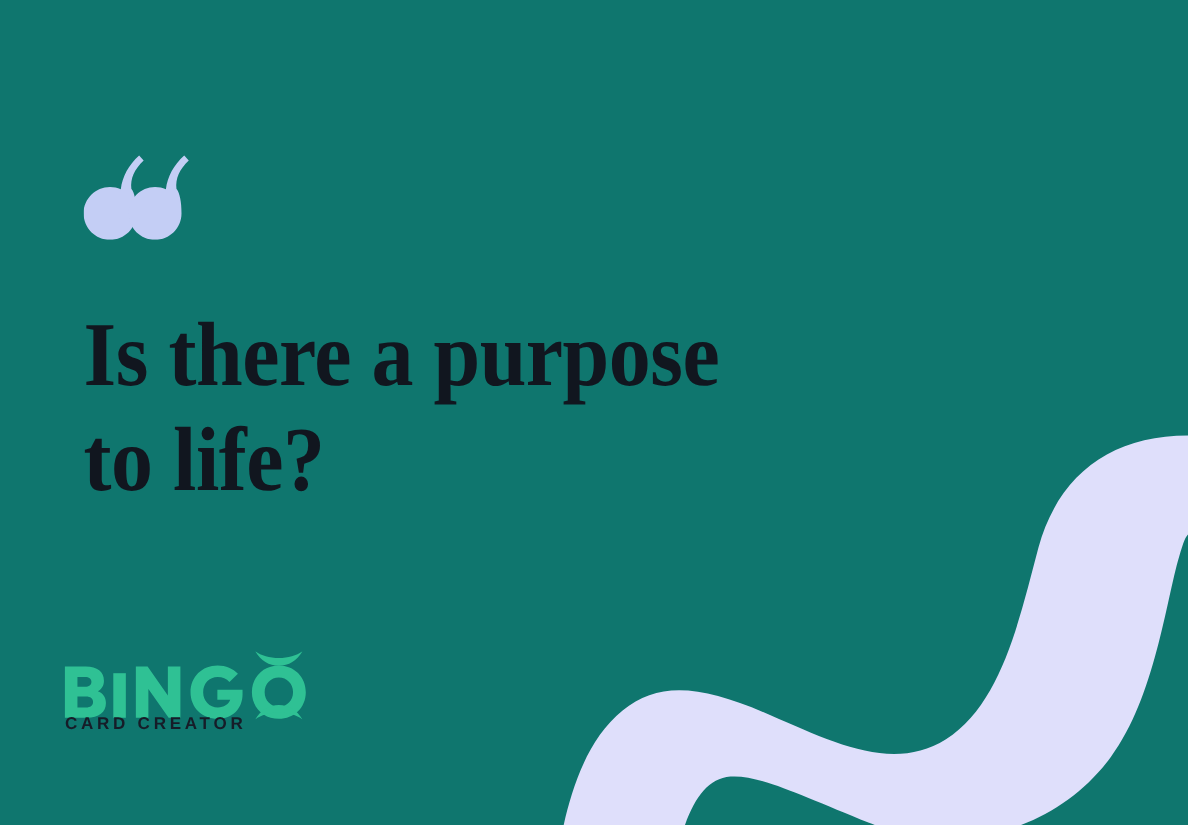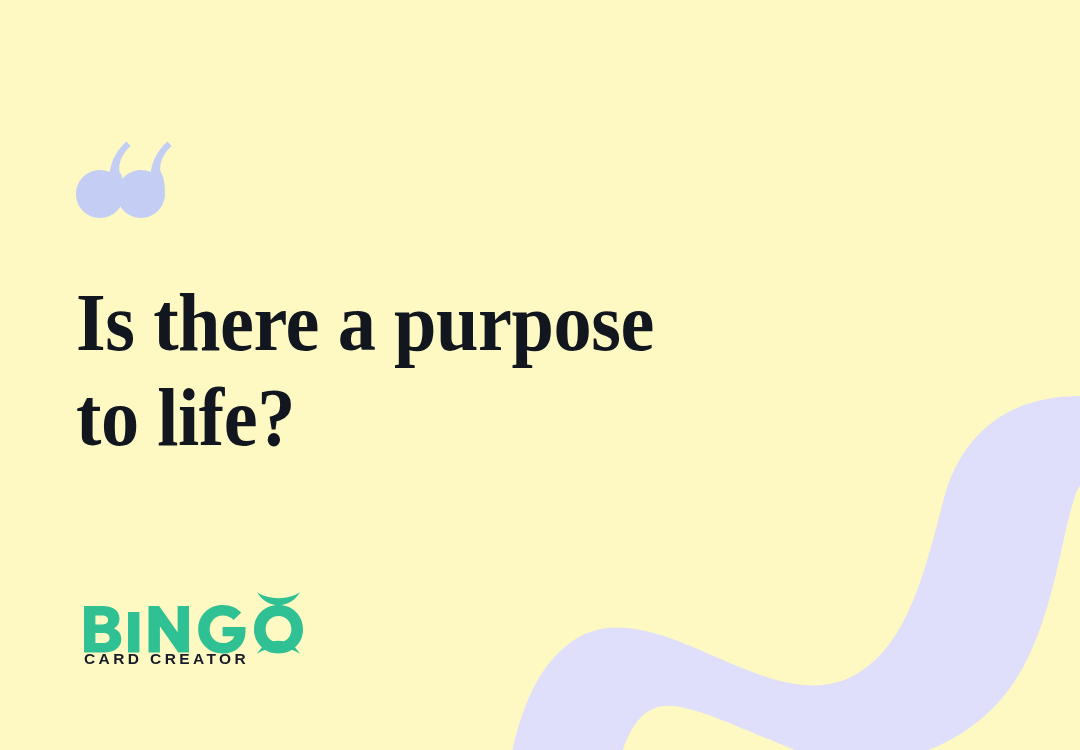--- a/index.html
+++ b/index.html
@@ -10,21 +10,21 @@
     width: 1080px;
     height: 750px;
     overflow: hidden;
     font-family: "Liberation Sans", sans-serif;
   }
 
   #card {
     position: relative;
     width: 1080px;
     height: 750px;
-    background: #fef9c3;
+    background: #0f766e;
     overflow: hidden;
   }
 
   
   #wave-layer {
     position: absolute;
     left: 0;
     top: 0;
     width: 1080px;
     height: 750px;
@@ -54,21 +54,21 @@
     letter-spacing: -0.5px;
     color: #11161f;
     transform: scaleX(0.92);
     transform-origin: left top;
     white-space: pre-line;
   }
 
   
   #logo {
     position: absolute;
-    left: 82px;
+    left: 57px;
     top: 592px;
     width: 230px;
     height: 90px;
   }
   #logo-mark {
     display: block;
   }
   #logo-tagline {
     margin: 0;
     padding: 0;

